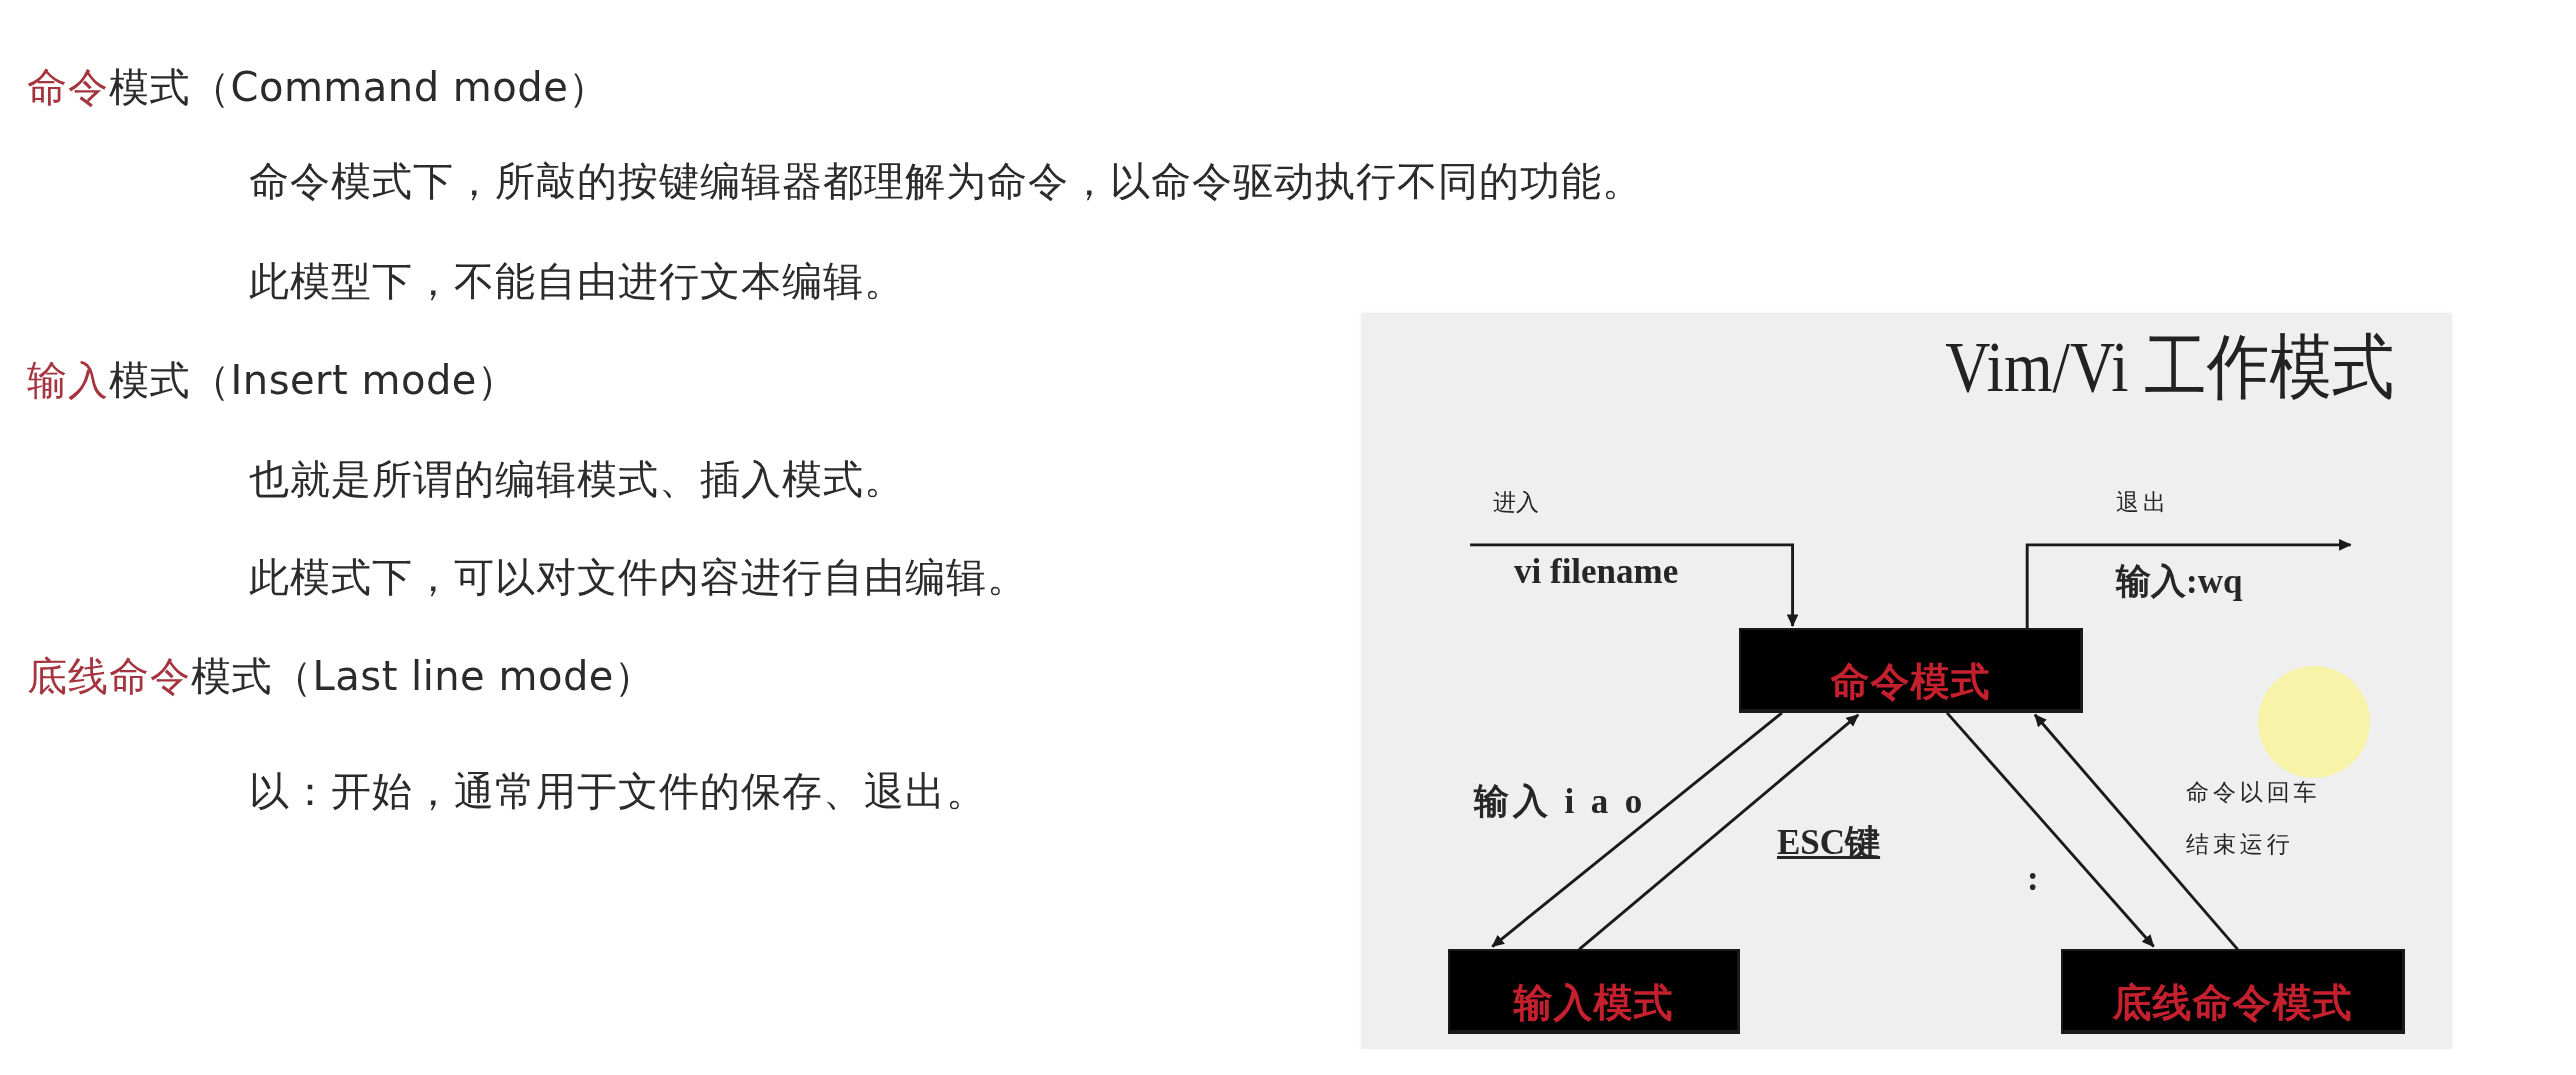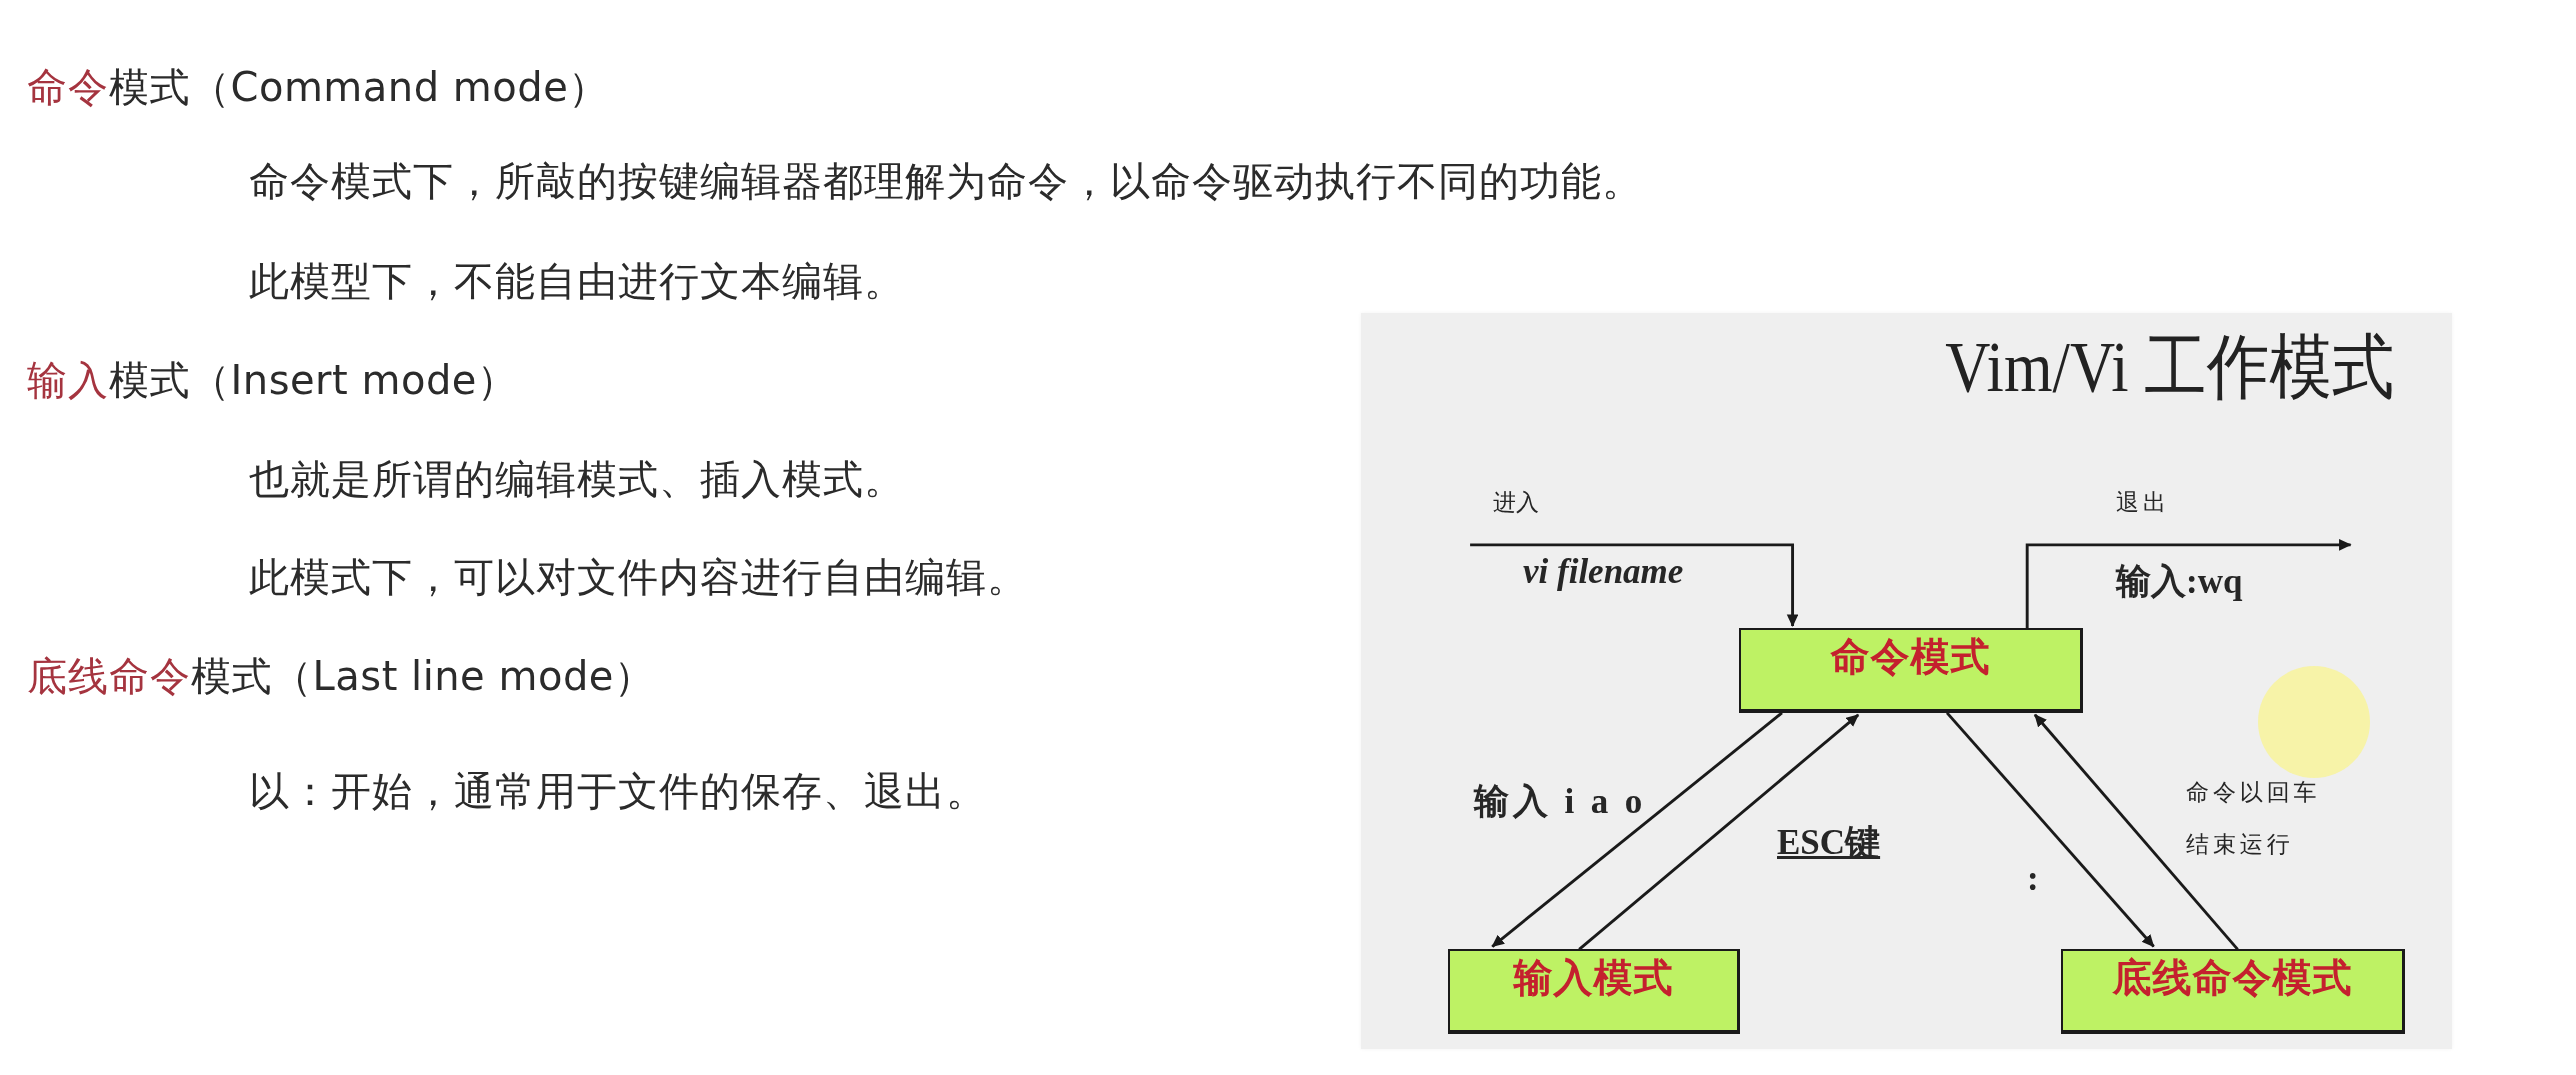--- a/index.html
+++ b/index.html
@@ -65,23 +65,23 @@
       font-family: "Liberation Serif", "DejaVu Serif", serif;
       font-weight: bold;
       font-size: 35px;
     }
     .label.spaced { letter-spacing: 3.9px; }
     .mode-box {
       position: absolute;
       border: 2.9px solid #1a1a1a;
       border-bottom-width: 4.8px;
       border-right-width: 3.9px;
-      background: #bef264;
+      background: #000000;
       display: flex;
-      align-items: flex-start;
+      align-items: flex-end;
       justify-content: center;
       box-sizing: border-box;
     }
     .mode-box span {
       color: #c4202e;
       font-size: 39px;
       font-weight: bold;
       letter-spacing: 1px;
     }
     .cursor-highlight {
@@ -135,21 +135,21 @@
 
       <line x1="607" y1="414" x2="821" y2="656" marker-end="url(#arr)"></line>
 
       <line x1="908" y1="659" x2="698" y2="416" marker-end="url(#arr)"></line>
     </g>
   </svg>
 
   <div class="diagram-title">Vim/Vi 工作模式</div>
 
   <div class="label" style="left:132px; top:170px;">进入</div>
-  <div class="label bold" style="left:162px; top:239px;font-style:italic;">vi filename</div>
+  <div class="label bold" style="left:153px; top:239px;">vi filename</div>
   <div class="label spaced" style="left:755px; top:170px;">退出</div>
   <div class="label bold" style="left:755px; top:249px;">输入:wq</div>
 
   <div class="label bold spaced" style="left:113px; top:469px;">输入 i a o</div>
   <div class="label bold" style="left:416px; top:510px;text-decoration:underline;">ESC键</div>
   <div class="label bold" style="left:666px; top:546px;">:</div>
   <div class="label spaced" style="left:825px; top:460px;">命令以回车</div>
   <div class="label spaced" style="left:825px; top:512px;">结束运行</div>
 
   <div class="mode-box" style="left:378px; top:315px; width:344px; height:85px;">

